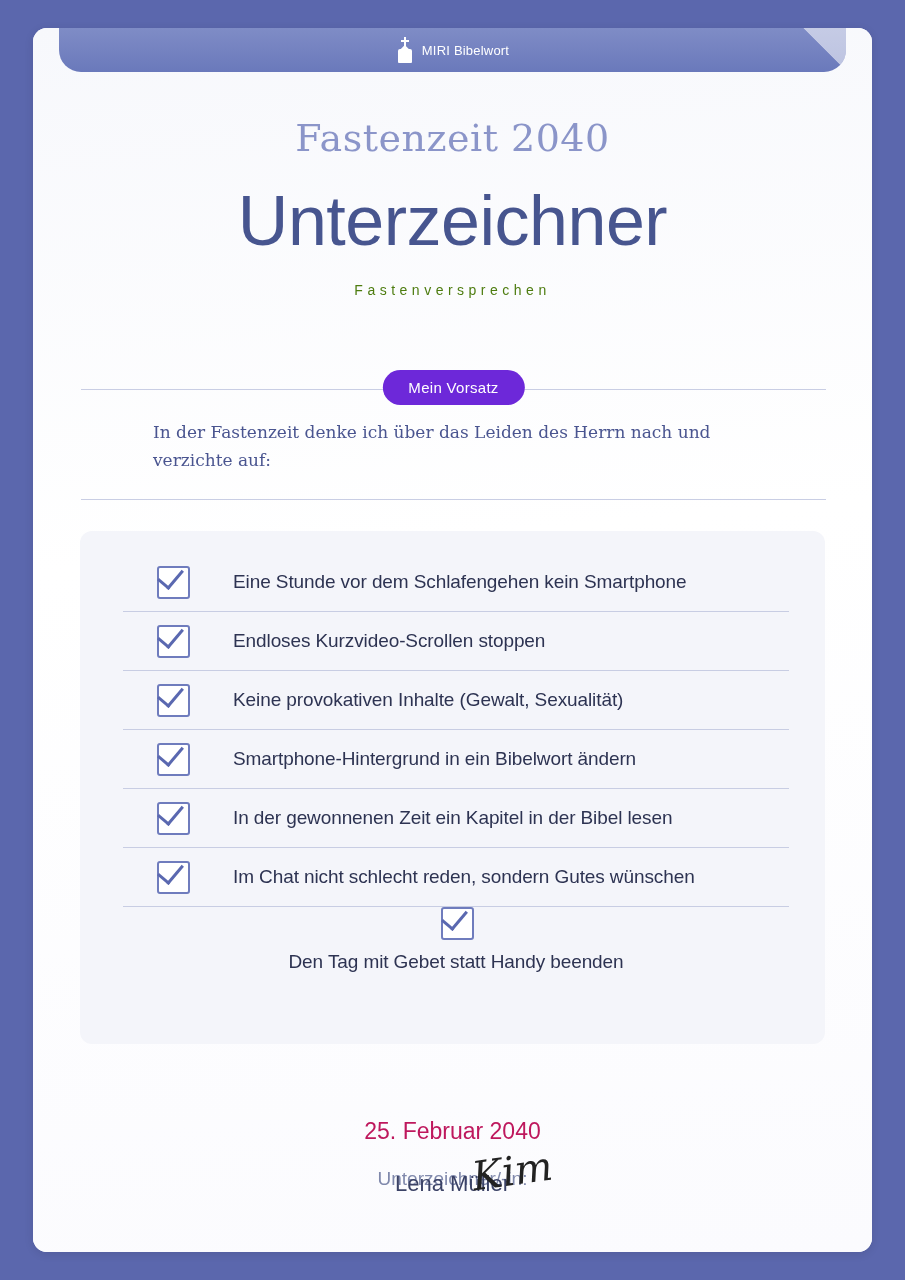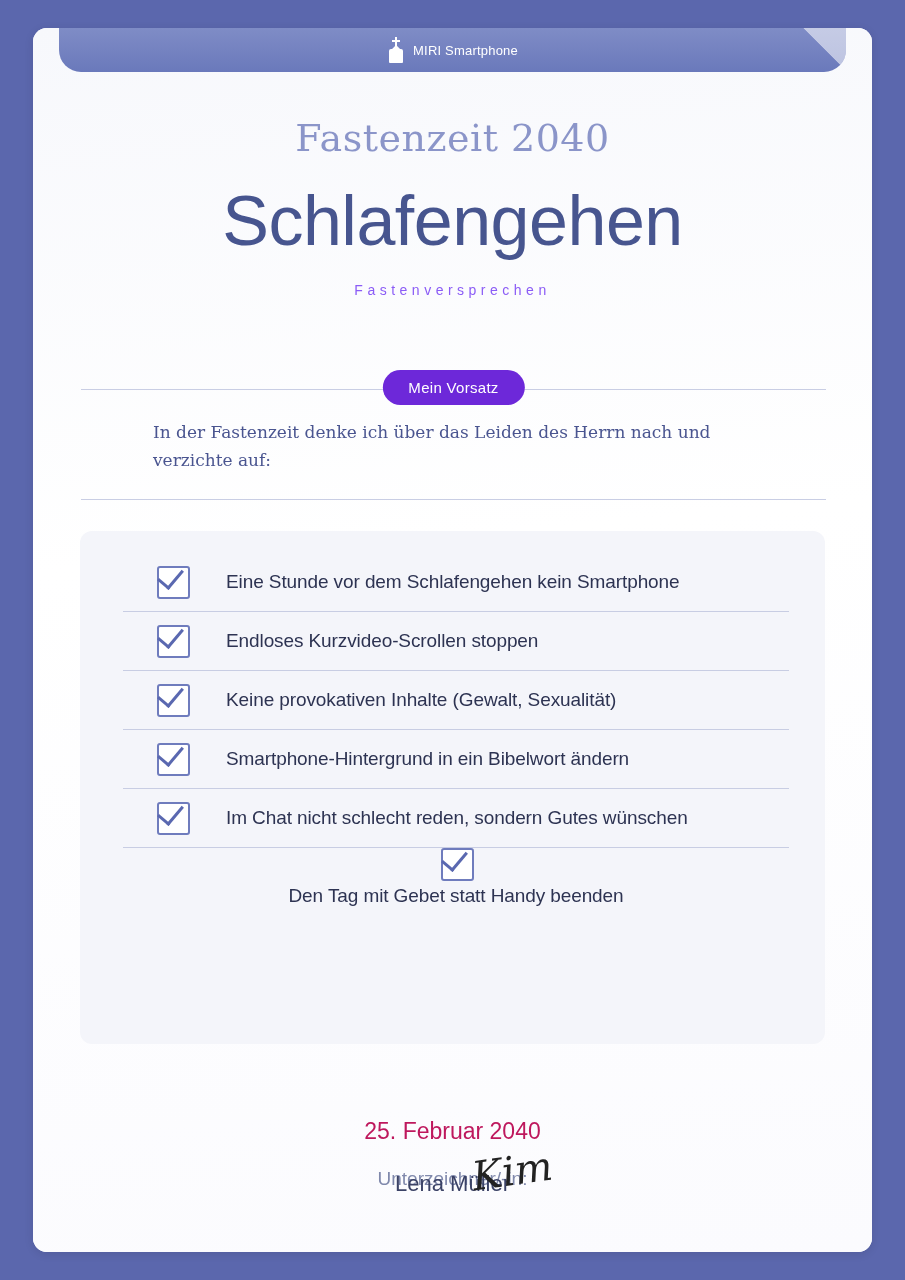--- a/index.html
+++ b/index.html
@@ -130,21 +130,21 @@
     font-weight: 400;
     letter-spacing: -0.5px;
   }
   .subtitle {
     position: absolute;
     top: 254px;
     left: 0;
     width: 839px;
     text-align: center;
     font-size: 14px;
-    color: #8b5cf6;
+    color: #4d7c0f;
     letter-spacing: 4.5px;
   }
 
   .divider-row {
     position: absolute;
     top: 342px;
     left: 48px;
     width: 745px;
     height: 38px;
   }
@@ -202,21 +202,21 @@
     position: absolute;
     left: 43px;
     top: 22px;
     width: 666px;
   }
   .row {
     display: flex;
     align-items: center;
     height: 58px;
     border-bottom: 1px solid #c8cde3;
-    gap: 4px;
+    gap: 11px;
   }
   .row:last-child {
     border-bottom: none;
     flex-direction: column;
   }
   .check {
     width: 29px;
     height: 29px;
     margin-left: 34px;
     margin-right: 32px;
@@ -293,28 +293,28 @@
 <div class="page">
   <div class="page-tint"></div>
 
   <div class="header-band">
     <span class="church-icon">
       <span class="cross-v"></span>
       <span class="cross-h"></span>
       <span class="roof"></span>
       <span class="body"></span>
     </span>
-    <span class="header-title">MIRI Smartphone</span>
+    <span class="header-title">MIRI Bibelwort</span>
     <span class="corner"></span>
   </div>
 
   <div class="content">
 
     <div class="season">Fastenzeit 2040</div>
-    <div class="main-title">Schlafengehen</div>
+    <div class="main-title">Unterzeichner</div>
     <div class="subtitle">Fastenversprechen</div>
 
     <div class="divider-row">
       <div class="divider-line"></div>
       <div class="pill">Mein Vorsatz</div>
     </div>
 
     <div class="intro">In der Fastenzeit denke ich über das Leiden des Herrn nach und verzichte auf:</div>
     <div class="divider-2"></div>
 
@@ -343,20 +343,26 @@
           <span class="row-label">Keine provokativen Inhalte (Gewalt, Sexualität)</span>
         </div>
 
         <div class="row">
           <span class="check">
               <span class="tick"></span>
             </span>
           <span class="row-label">Smartphone-Hintergrund in ein Bibelwort ändern</span>
         </div>
 
+        <div class="row">
+          <span class="check">
+              <span class="tick"></span>
+            </span>
+          <span class="row-label">In der gewonnenen Zeit ein Kapitel in der Bibel lesen</span>
+        </div>
 
         <div class="row">
           <span class="check">
               <span class="tick"></span>
             </span>
           <span class="row-label">Im Chat nicht schlecht reden, sondern Gutes wünschen</span>
         </div>
 
         <div class="row">
           <span class="check">

